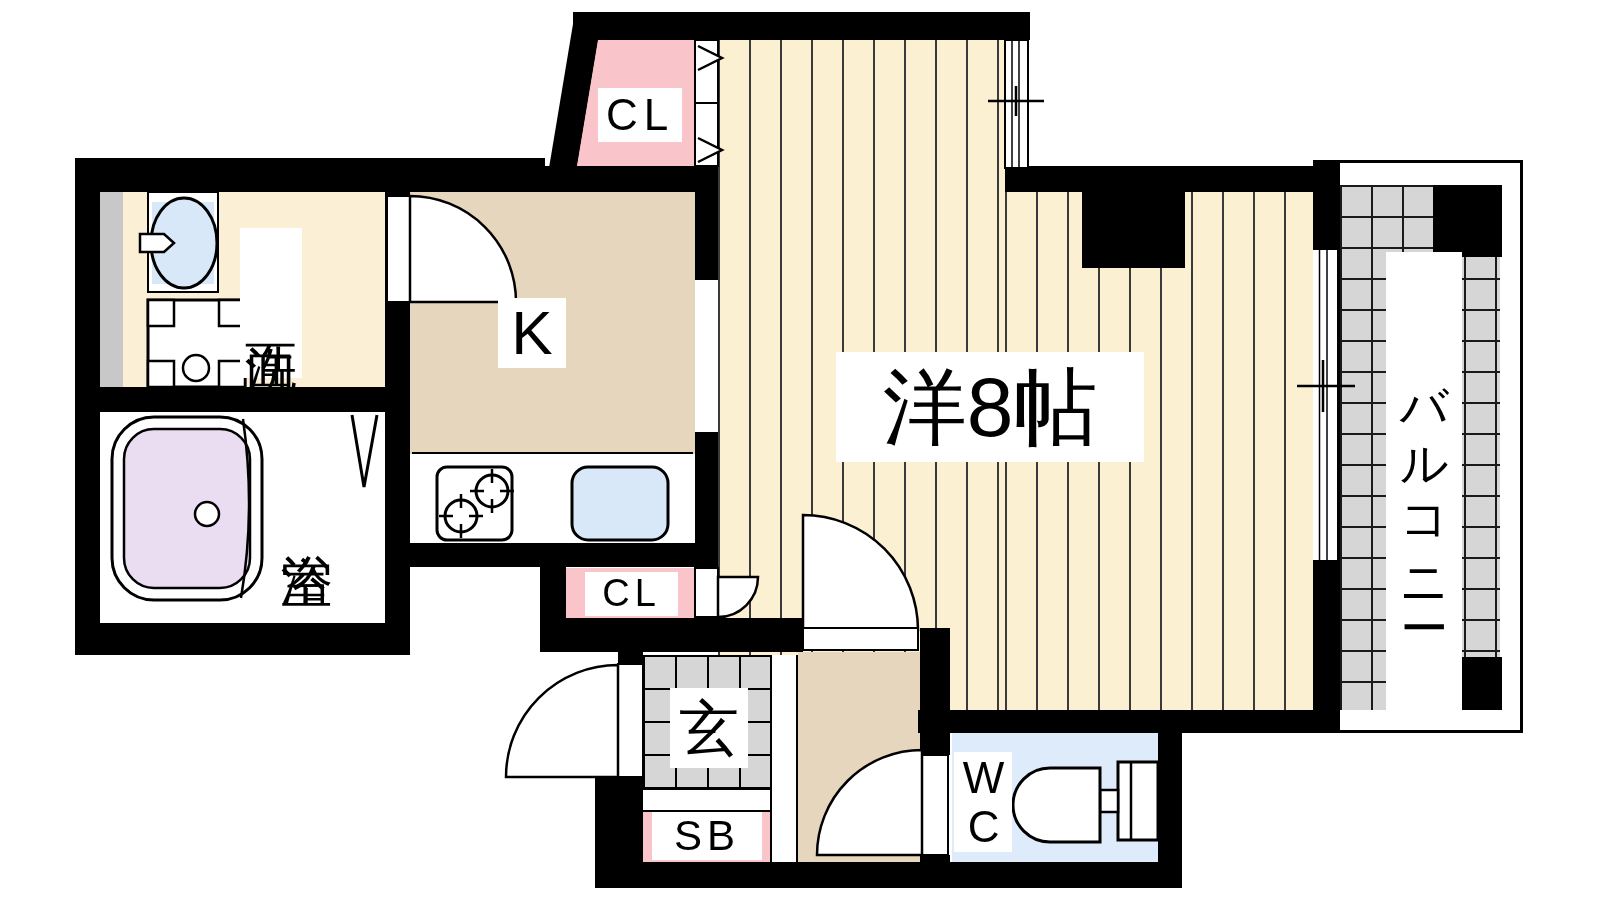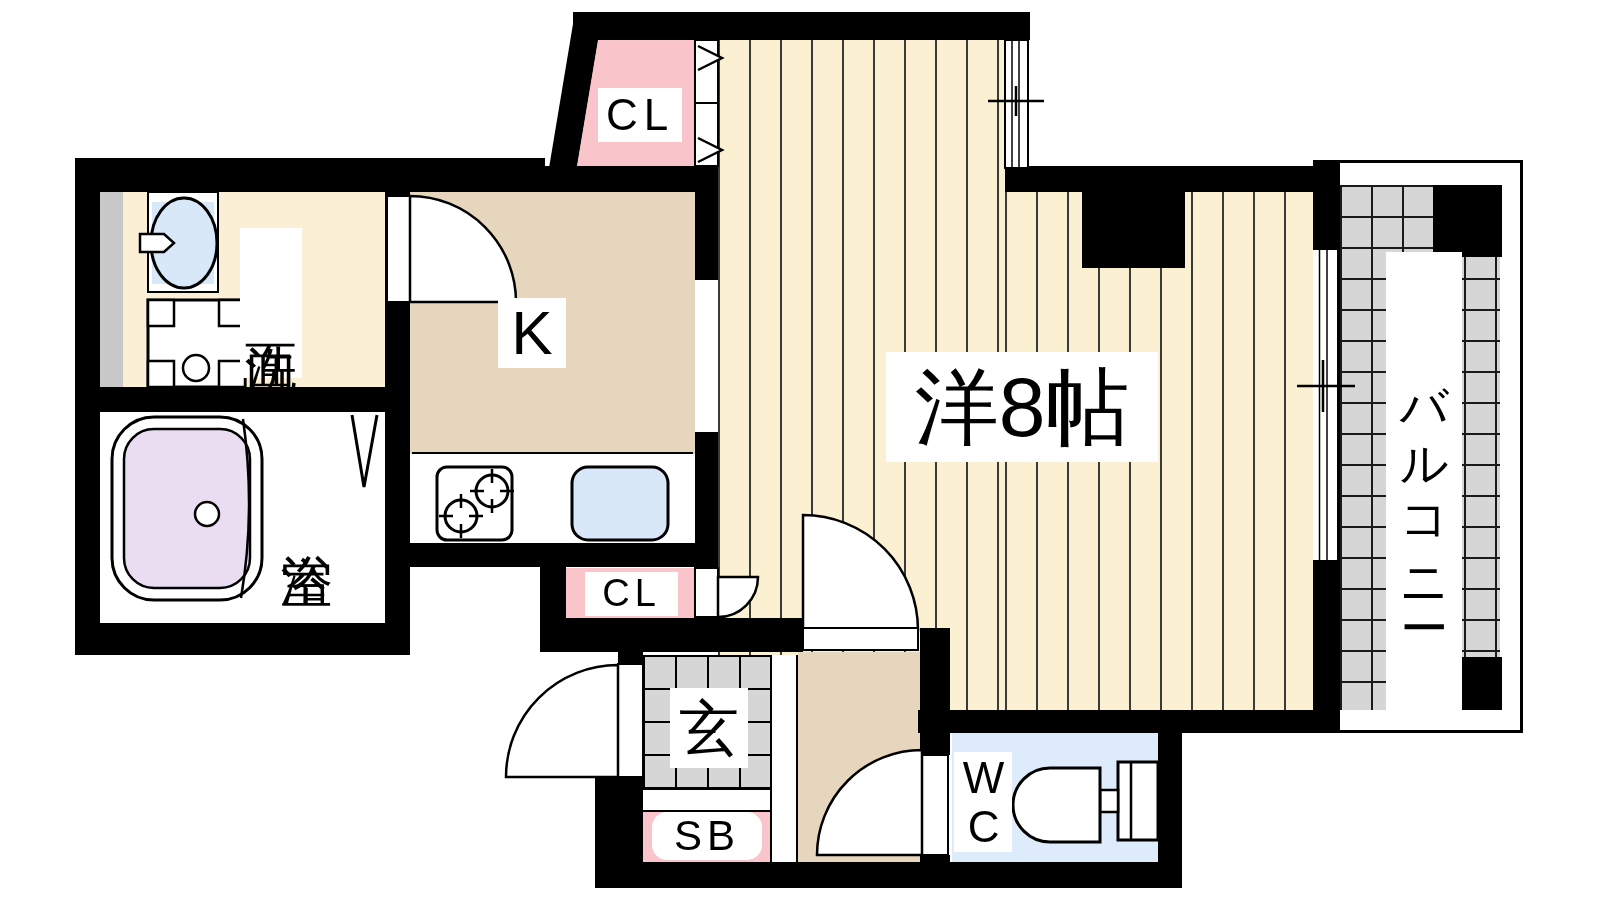--- a/index.html
+++ b/index.html
@@ -156,25 +156,25 @@
   </svg>
 
   <div class="label v" style="left:240px;top:228px;width:62px;height:150px;font-size:52px;">洗面</div>
 
   <div class="label v" style="left:276px;top:438px;width:62px;height:150px;font-size:52px;">浴室</div>
 
   <div class="label" style="left:498px;top:298px;width:68px;height:70px;font-size:62px;">K</div>
 
   <div class="label" style="left:598px;top:88px;width:84px;height:54px;font-size:44px;letter-spacing:6px;">CL</div>
 
-  <div class="label" style="left:886px;top:352px;width:272px;height:110px;font-size:84px;">洋8帖</div>
+  <div class="label" style="left:836px;top:352px;width:308px;height:110px;font-size:84px;">洋8帖</div>
 
   <div class="label v" style="left:1386px;top:252px;width:76px;height:460px;font-size:48px;letter-spacing:8px;">バルコニー</div>
 
   <div class="label" style="left:585px;top:572px;width:93px;height:44px;font-size:38px;letter-spacing:5px;">CL</div>
 
   <div class="label" style="left:670px;top:688px;width:78px;height:80px;font-size:60px;">玄</div>
 
-  <div class="label" style="left:652px;top:812px;width:110px;height:48px;font-size:42px;letter-spacing:5px;border-radius:15px;">SB</div>
+  <div class="label" style="left:652px;top:812px;width:110px;height:48px;font-size:42px;letter-spacing:5px;">SB</div>
 
   <div class="label v" style="left:954px;top:752px;width:58px;height:100px;font-size:44px;">WC</div>
 
 </div>
 
 </body></html>

